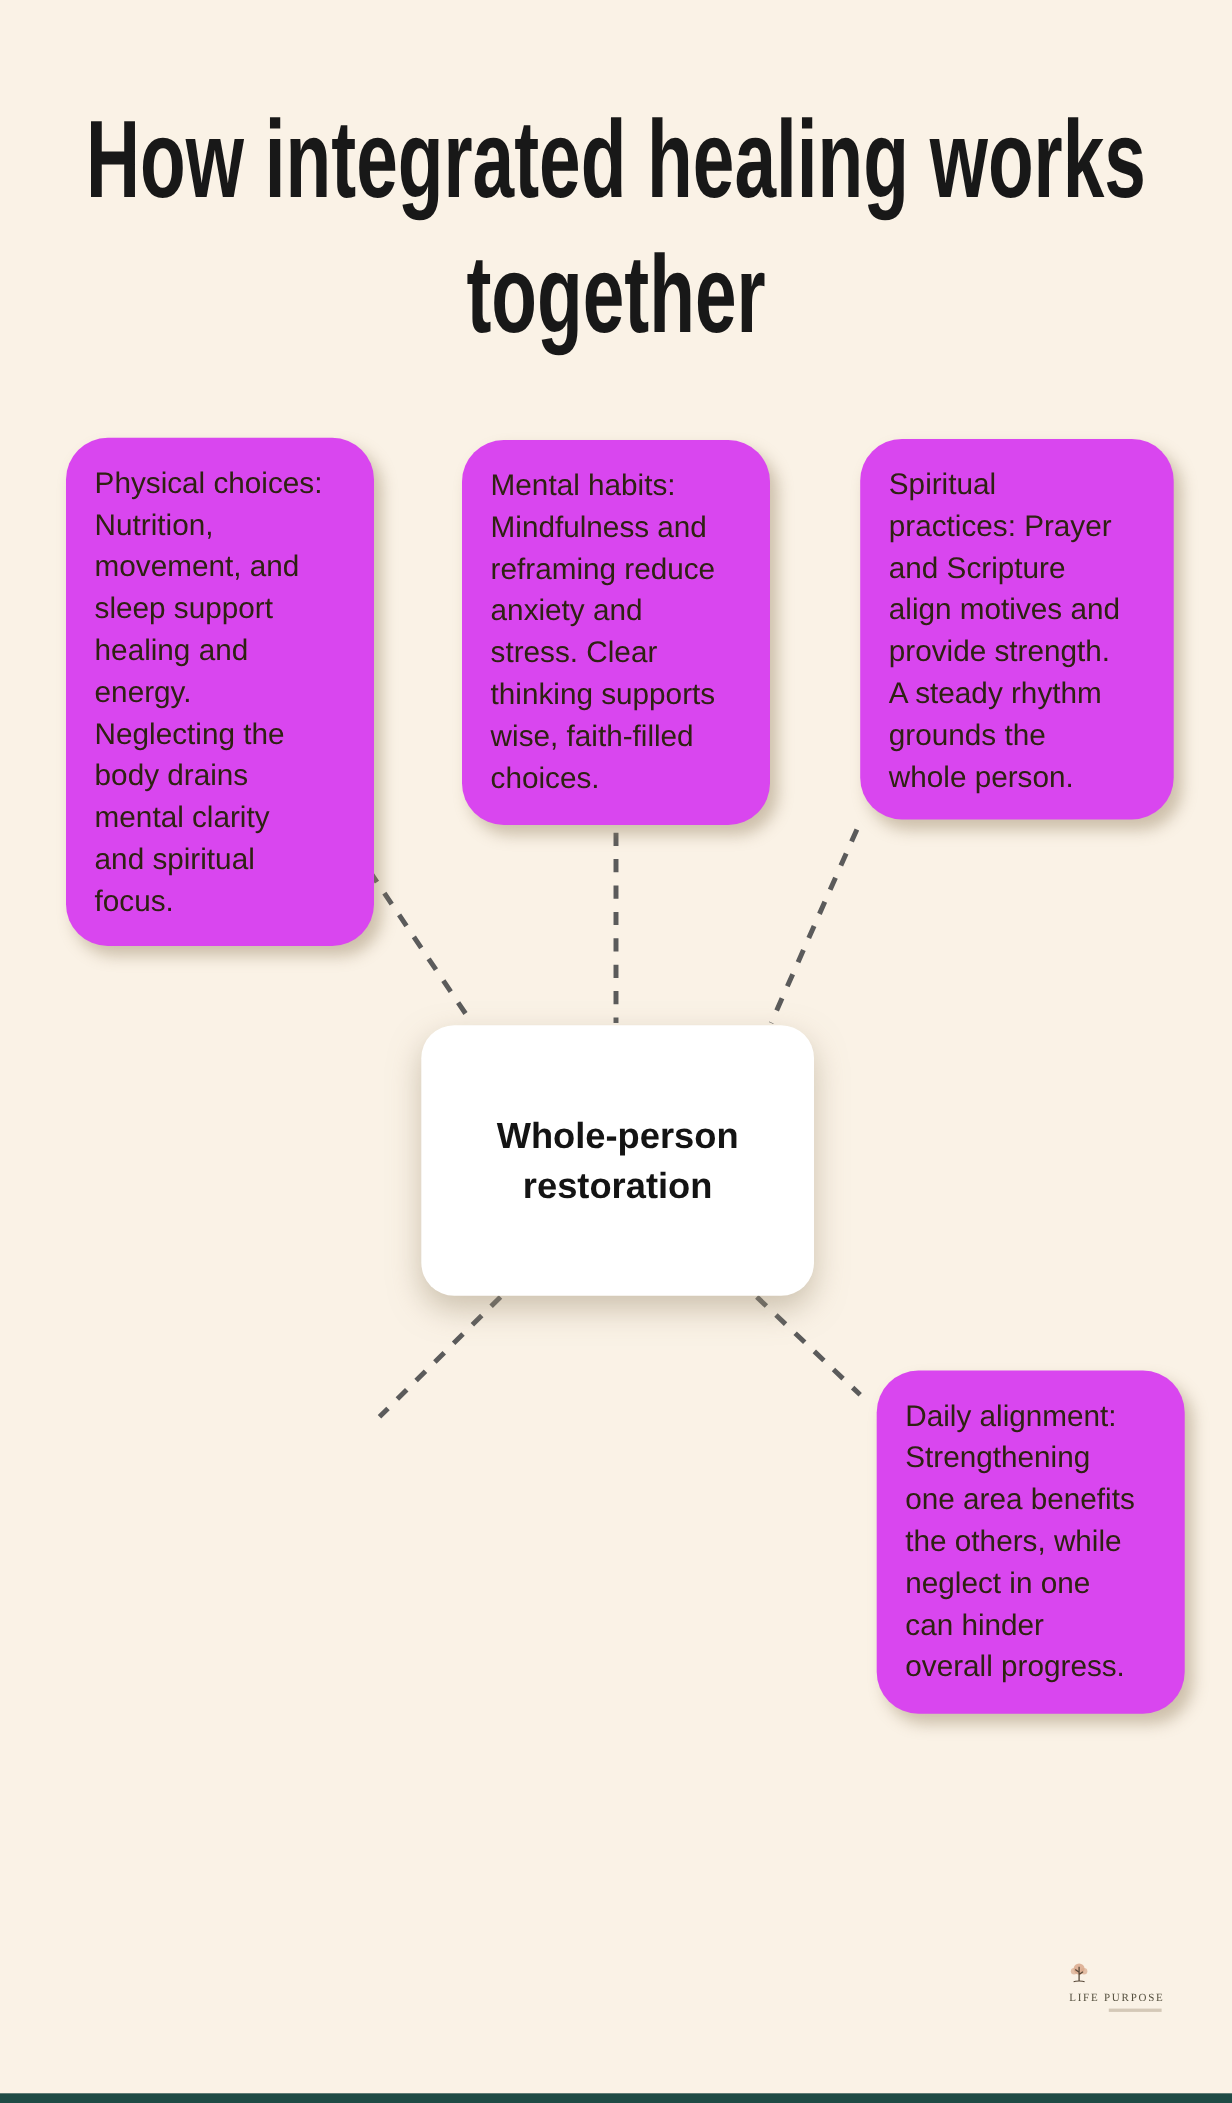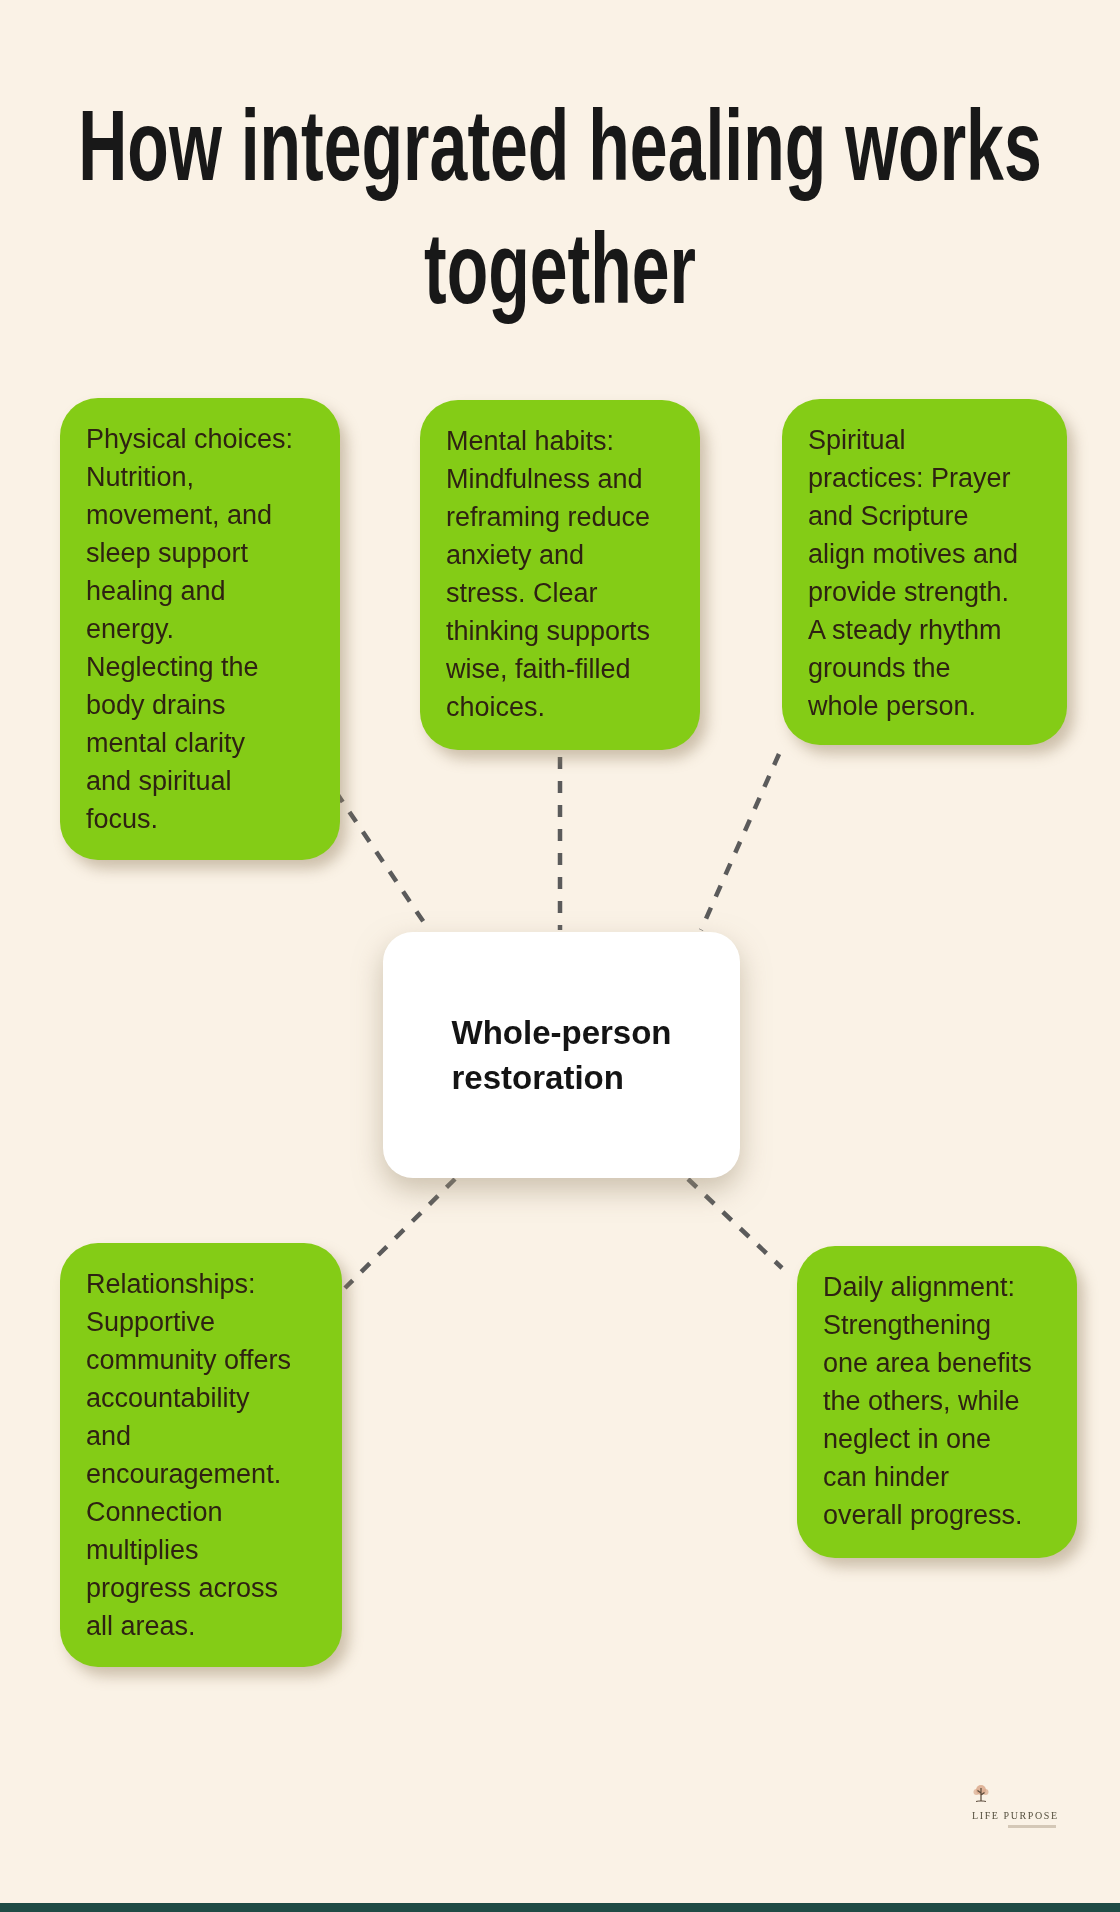--- a/index.html
+++ b/index.html
@@ -38,21 +38,21 @@
     height: 1912px;
   }
   .connectors line {
     stroke: #5B5B5B;
     stroke-width: 4.5;
     stroke-dasharray: 12 12;
     stroke-linecap: butt;
   }
   .node {
     position: absolute;
-    background: #84cc16;
+    background: #d946ef;
     border-radius: 38px;
     box-shadow: 7px 9px 14px rgba(150, 130, 100, 0.45);
     color: #2E2212;
     font-size: 27px;
     line-height: 38px;
     padding: 22px 26px;
     box-sizing: border-box;
     white-space: pre-line;
   }
   .n1 { left: 60px;  top: 398px;  width: 280px; height: 462px; }
@@ -67,21 +67,21 @@
     width: 357px;
     height: 246px;
     background: #FFFFFF;
     border-radius: 30px;
     box-shadow: 0 12px 28px rgba(160, 145, 120, 0.5);
     display: flex;
     align-items: center;
     justify-content: center;
   }
   .center-label {
-    text-align: left;
+    text-align: center;
     font-size: 33px;
     font-weight: 700;
     line-height: 45px;
     color: #141414;
     white-space: pre-line;
   }
   .logo {
     position: absolute;
     left: 972px;
     top: 1784px;
@@ -147,30 +147,20 @@
 wise, faith-filled
 choices.</div>
   <div class="node n3">Spiritual
 practices: Prayer
 and Scripture
 align motives and
 provide strength.
 A steady rhythm
 grounds the
 whole person.</div>
-  <div class="node n4">Relationships:
-Supportive
-community offers
-accountability
-and
-encouragement.
-Connection
-multiplies
-progress across
-all areas.</div>
   <div class="node n5">Daily alignment:
 Strengthening
 one area benefits
 the others, while
 neglect in one
 can hinder
 overall progress.</div>
 
   <div class="center-node">
     <div class="center-label">Whole-person

